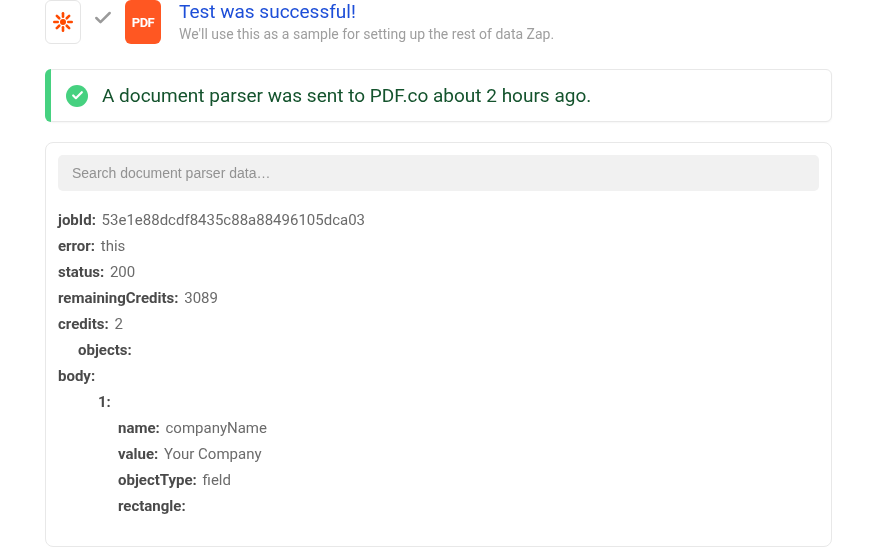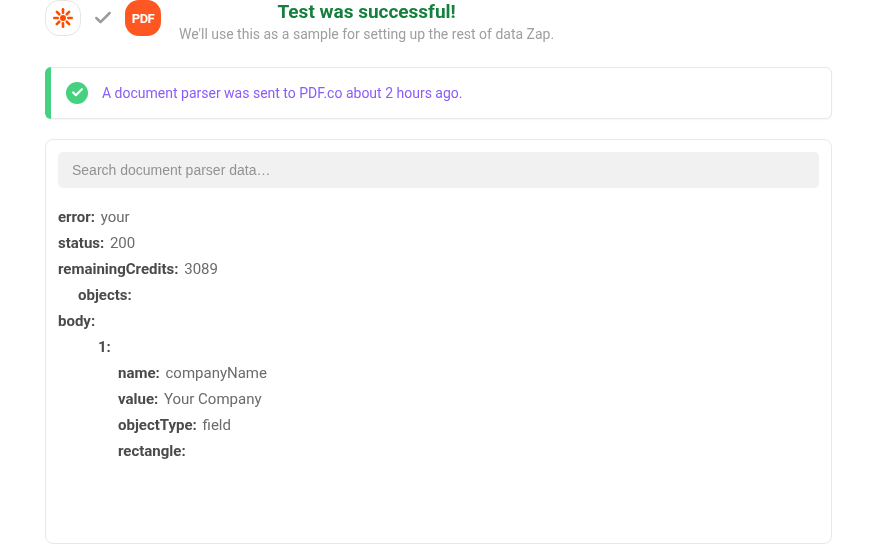--- a/index.html
+++ b/index.html
@@ -19,22 +19,22 @@
       padding: 0 10px;
     }
     .header {
       display: flex;
       align-items: flex-start;
       padding: 0 0 10px 35px;
       gap: 10px;
     }
     .icon-box {
       width: 36px;
-      height: 36px;
-      border-radius: 14px;
+      height: 44px;
+      border-radius: 6px;
       display: flex;
       align-items: center;
       justify-content: center;
       border: 1px solid #e5e5e5;
       background: #fff;
     }
     .zapier-logo {
       width: 24px;
       height: 24px;
       color: #ff4a00;
@@ -60,24 +60,23 @@
       font-weight: 700;
       font-size: 13px;
       letter-spacing: -0.5px;
     }
     .header-text {
       margin-left: 8px;
       padding-top: 0;
     }
     .header-title {
       font-size: 19px;
-      font-weight: 700;
-      color: #15803d;
+      font-weight: 400;
+      color: #1d4ed8;
       line-height: 1.3;
-      text-align: center;
     }
     .header-subtitle {
       font-size: 14px;
       color: #9e9e9e;
       margin-top: 1px;
     }
     .notification-wrapper {
       margin: 15px 35px 20px 35px;
       position: relative;
     }
@@ -110,22 +109,22 @@
       align-items: center;
       justify-content: center;
       flex-shrink: 0;
     }
     .success-circle svg {
       width: 13px;
       height: 13px;
       color: #fff;
     }
     .notification-text {
-      font-size: 14px;
-      color: #8b5cf6;
+      font-size: 19px;
+      color: #14532d;
     }
     .data-panel {
       margin: 0 35px;
       border: 1px solid #e8e8e8;
       border-radius: 8px;
       background: #fff;
       height: 405px;
       display: flex;
       flex-direction: column;
       position: relative;
@@ -231,23 +230,25 @@
       </div>
       <div class="notification-text">A document parser was sent to PDF.co about 2 hours ago.</div>
     </div>
   </div>
 
   <div class="data-panel">
     <div class="search-wrapper">
       <input type="text" class="search-input" placeholder="Search document parser data…" style="">
     </div>
     <div class="data-list" id="data-list">
-        <div class="data-row indent-0"><span class="data-key">error:</span><span class="data-val"> your</span></div>
+    <div class="data-row indent-0"><span class="data-key">jobId:</span><span class="data-val"> 53e1e88dcdf8435c88a88496105dca03</span></div>
+        <div class="data-row indent-0"><span class="data-key">error:</span><span class="data-val"> this</span></div>
         <div class="data-row indent-0"><span class="data-key">status:</span><span class="data-val"> 200</span></div>
         <div class="data-row indent-0"><span class="data-key">remainingCredits:</span><span class="data-val"> 3089</span></div>
+        <div class="data-row indent-0"><span class="data-key">credits:</span><span class="data-val"> 2</span></div>
         <div class="data-row indent-1"><span class="data-key">objects:</span></div>
         <div class="data-row indent-0"><span class="data-key">body:</span></div>
         <div class="data-row indent-2"><span class="data-key">1:</span></div>
         <div class="data-row indent-3"><span class="data-key">name:</span><span class="data-val"> companyName</span></div>
         <div class="data-row indent-3"><span class="data-key">value:</span><span class="data-val"> Your Company</span></div>
         <div class="data-row indent-3"><span class="data-key">objectType:</span><span class="data-val"> field</span></div>
         <div class="data-row indent-3"><span class="data-key">rectangle:</span></div>
         <div class="data-row indent-4"></div>
       </div>
   </div>

